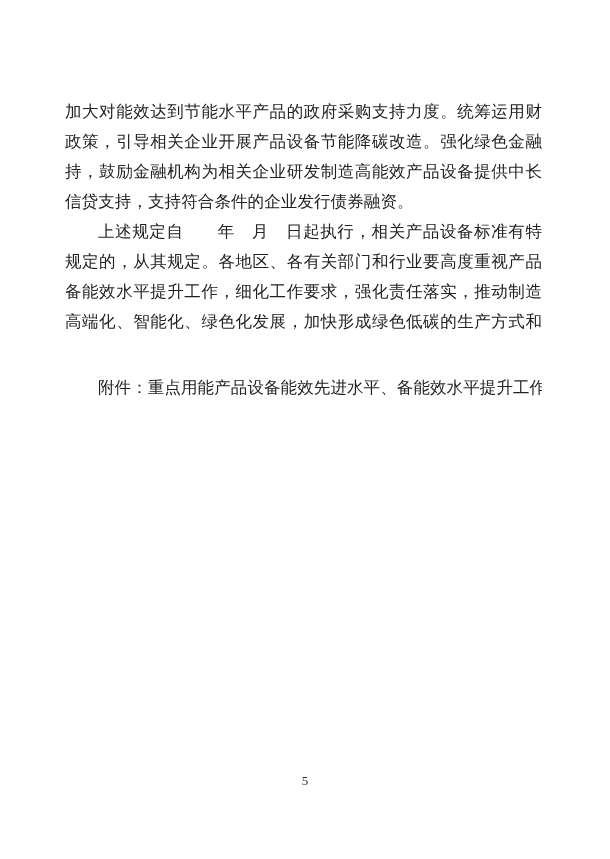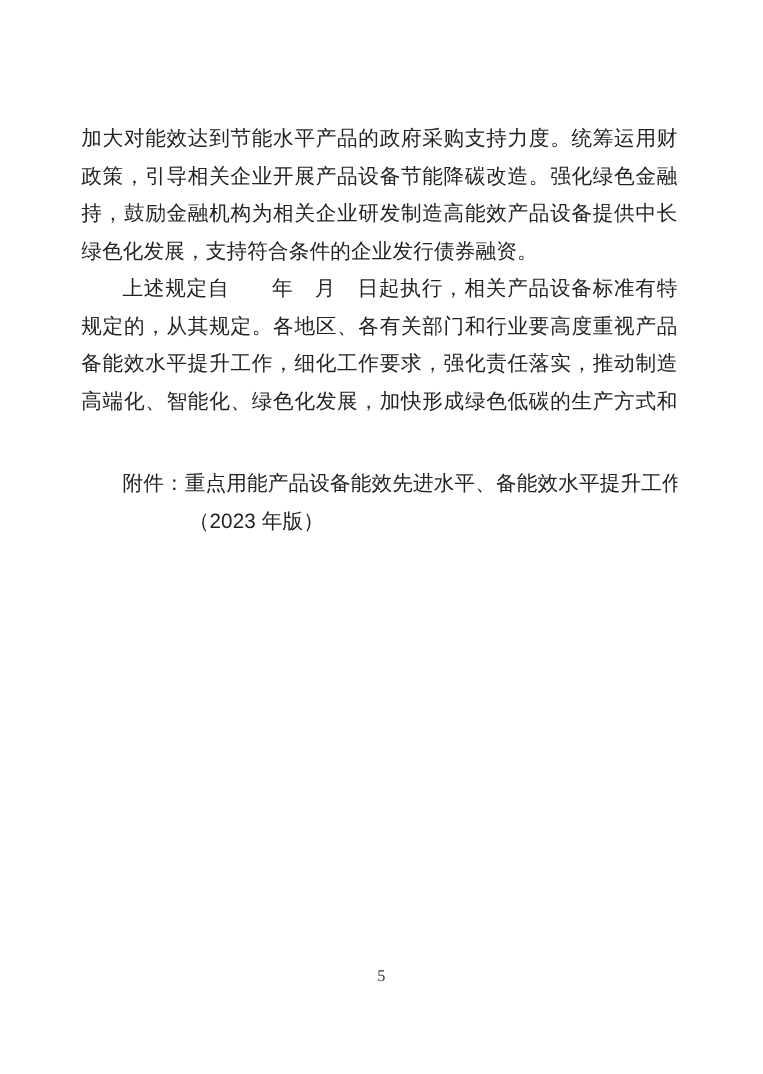--- a/index.html
+++ b/index.html
@@ -72,32 +72,31 @@
 <body>
 
 <div class="page">
 
   <div class="body-column">
 
     <div class="paragraph">
       <div class="line just">加大对能效达到节能水平产品的政府采购支持力度。统筹运用财税</div>
       <div class="line just">政策，引导相关企业开展产品设备节能降碳改造。强化绿色金融支</div>
       <div class="line just">持，鼓励金融机构为相关企业研发制造高能效产品设备提供中长期</div>
-      <div class="line">绿色化发展，支持符合条件的企业发行债券融资。</div>
+      <div class="line">信贷支持，支持符合条件的企业发行债券融资。</div>
     </div>
 
     <div class="paragraph">
       <div class="line just indent2">上述规定自　　年　月　日起执行，相关产品设备标准有特殊</div>
       <div class="line just">规定的，从其规定。各地区、各有关部门和行业要高度重视产品设</div>
       <div class="line just">备能效水平提升工作，细化工作要求，强化责任落实，推动制造业</div>
       <div class="line just">高端化、智能化、绿色化发展，加快形成绿色低碳的生产方式和生</div>
     </div>
 
     <div class="attachment">
       <div class="line indent2">附件：重点用能产品设备能效先进水平、备能效水平提升工作</div>
-      <div class="line att-cont">（2023 年版）</div>
     </div>
 
   </div>
 
   <div class="page-number">5</div>
 
 </div>
 
 </body></html>

